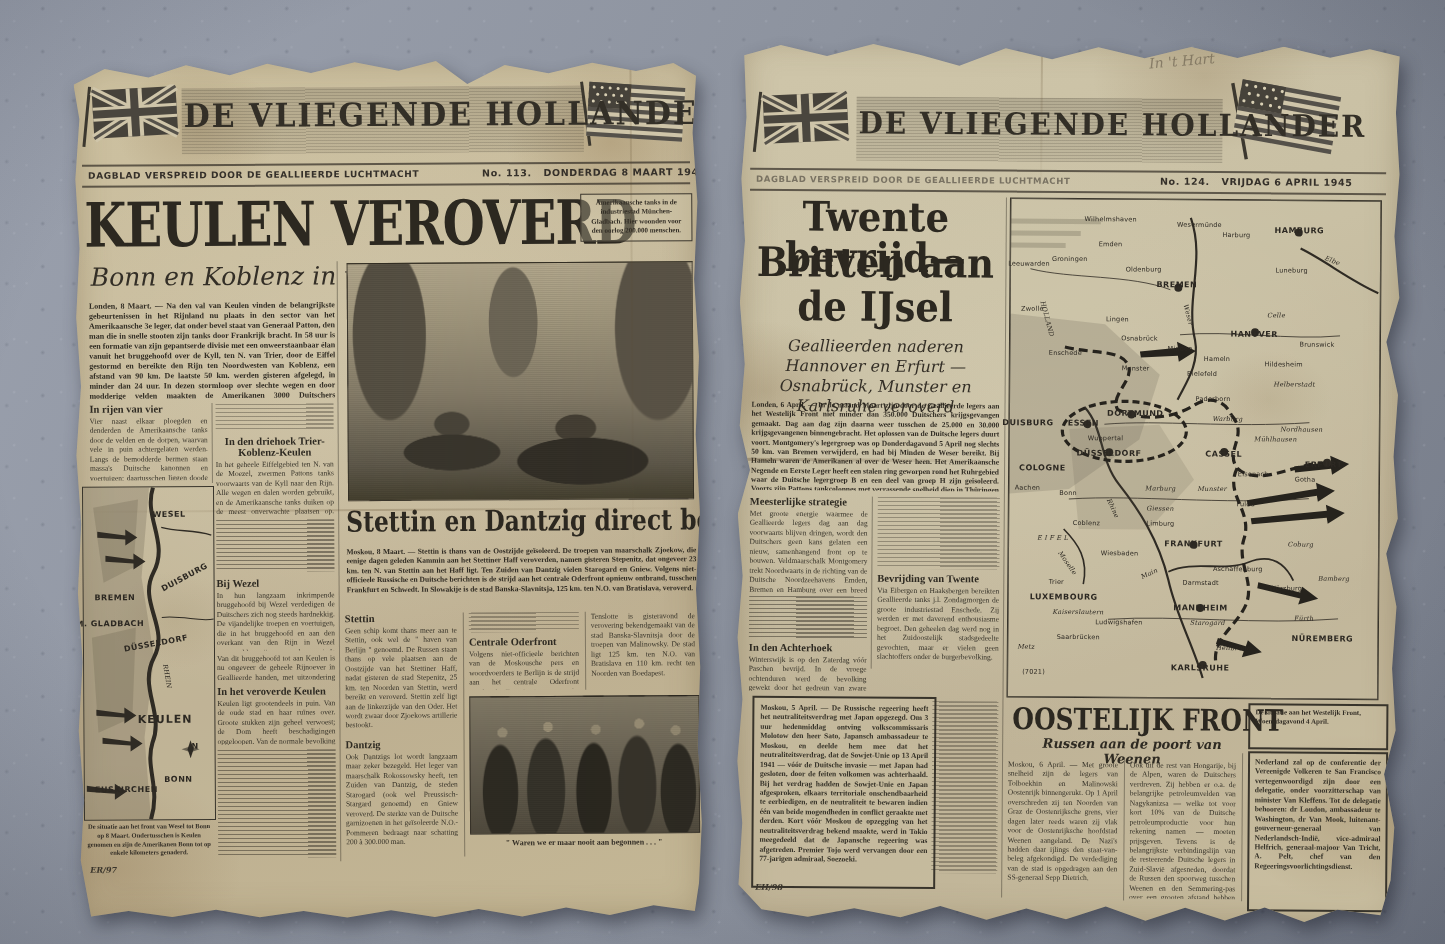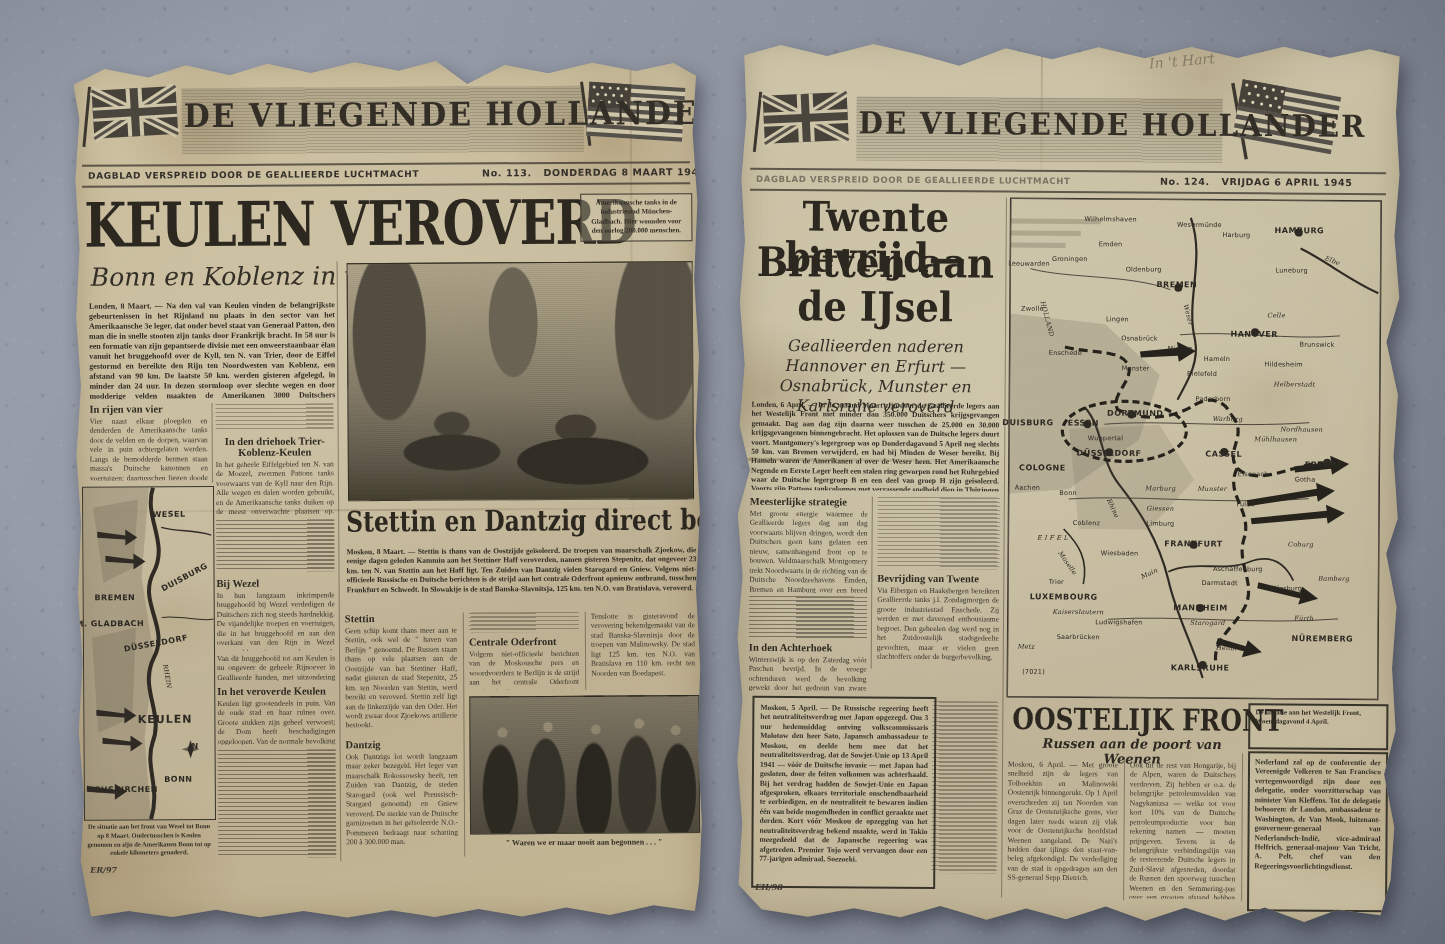--- a/index.html
+++ b/index.html
@@ -443,21 +443,21 @@
         <span class="ml" style="left: 21%; top: 65%; transform: translate(-50%, -50%);">Coblenz</span>
         <span class="ml" style="left: 41%; top: 65%; transform: translate(-50%, -50%);">Limburg</span>
         <span class="ml ital" style="left: 12%; top: 68%; transform: translate(-50%, -50%);">E I F E L</span>
         <span class="ml ital" style="left: 28%; top: 62%; transform: translate(-50%, -50%) rotate(65deg);">Rhine</span>
         <span class="ml big" style="left: 50%; top: 69%; transform: translate(-50%, -50%);">FRANKFURT</span>
         <span class="ml ital" style="left: 79%; top: 69%; transform: translate(-50%, -50%);">Coburg</span>
         <span class="ml" style="left: 30%; top: 71%; transform: translate(-50%, -50%);">Wiesbaden</span>
         <span class="ml ital" style="left: 16%; top: 73%; transform: translate(-50%, -50%) rotate(55deg);">Moselle</span>
         <span class="ml" style="left: 13%; top: 77%; transform: translate(-50%, -50%);">Trier</span>
         <span class="ml" style="left: 62%; top: 74%; transform: translate(-50%, -50%);">Aschaffenburg</span>
-        <span class="ml" style="left: 52%; top: 77%; transform: translate(-50%, -50%); margin-left: 19px;">Darmstadt</span>
+        <span class="ml" style="left: 52%; top: 77%; transform: translate(-50%, -50%);">Darmstadt</span>
         <span class="ml" style="left: 75%; top: 78%; transform: translate(-50%, -50%);">Würzburg</span>
         <span class="ml ital" style="left: 88%; top: 76%; transform: translate(-50%, -50%);">Bamberg</span>
         <span class="ml big" style="left: 15%; top: 80%; transform: translate(-50%, -50%);">LUXEMBOURG</span>
         <span class="ml ital" style="left: 38%; top: 75%; transform: translate(-50%, -50%) rotate(-25deg);">Main</span>
         <span class="ml ital" style="left: 19%; top: 83%; transform: translate(-50%, -50%);">Kaiserslautern</span>
         <span class="ml big" style="left: 52%; top: 82%; transform: translate(-50%, -50%);">MANNHEIM</span>
         <span class="ml" style="left: 30%; top: 85%; transform: translate(-50%, -50%);">Ludwigshafen</span>
         <span class="ml ital" style="left: 54%; top: 85%; transform: translate(-50%, -50%);">Starogard</span>
         <span class="ml ital" style="left: 80%; top: 84%; transform: translate(-50%, -50%);">Fürth</span>
         <span class="ml big" style="left: 85%; top: 88%; transform: translate(-50%, -50%);">NÜREMBERG</span>

